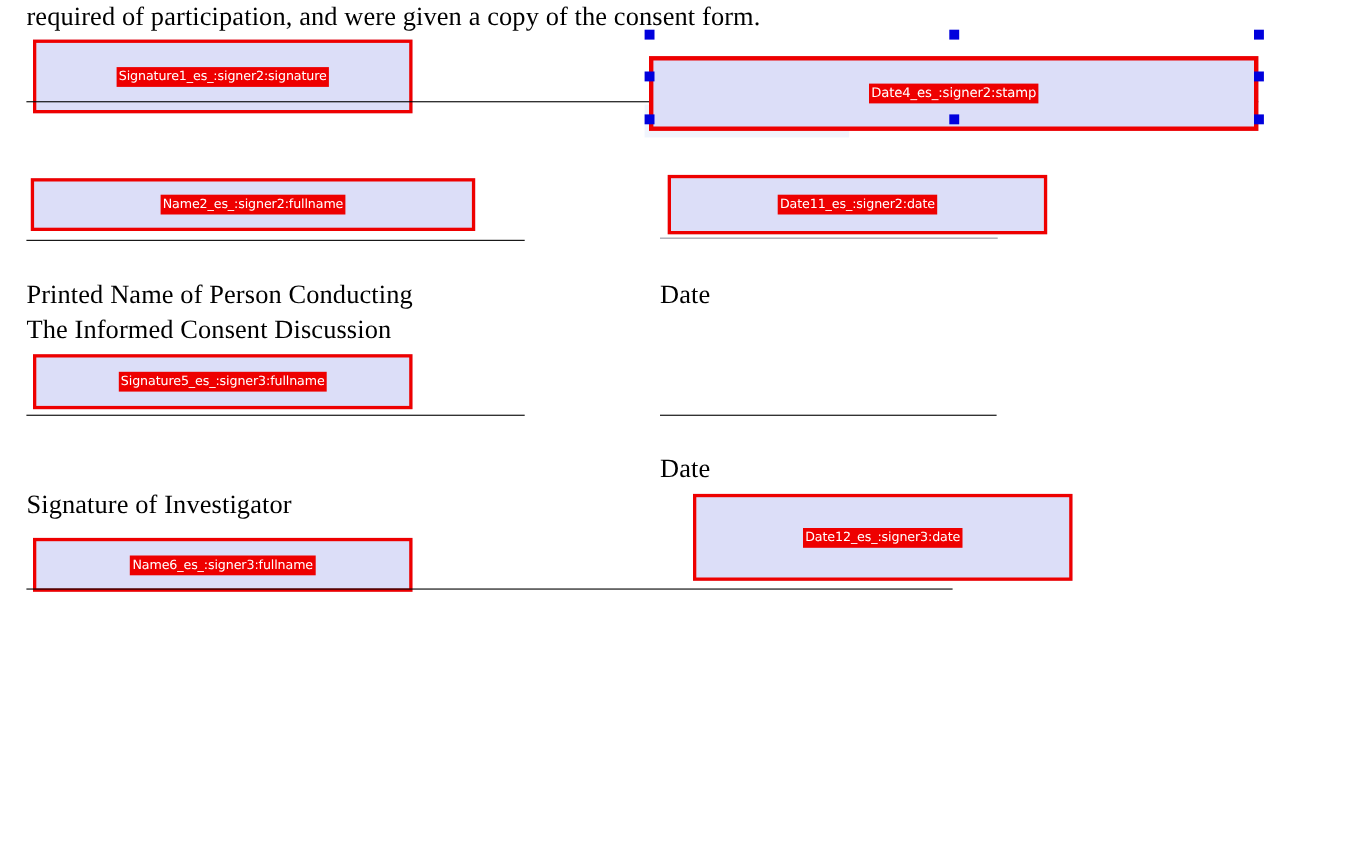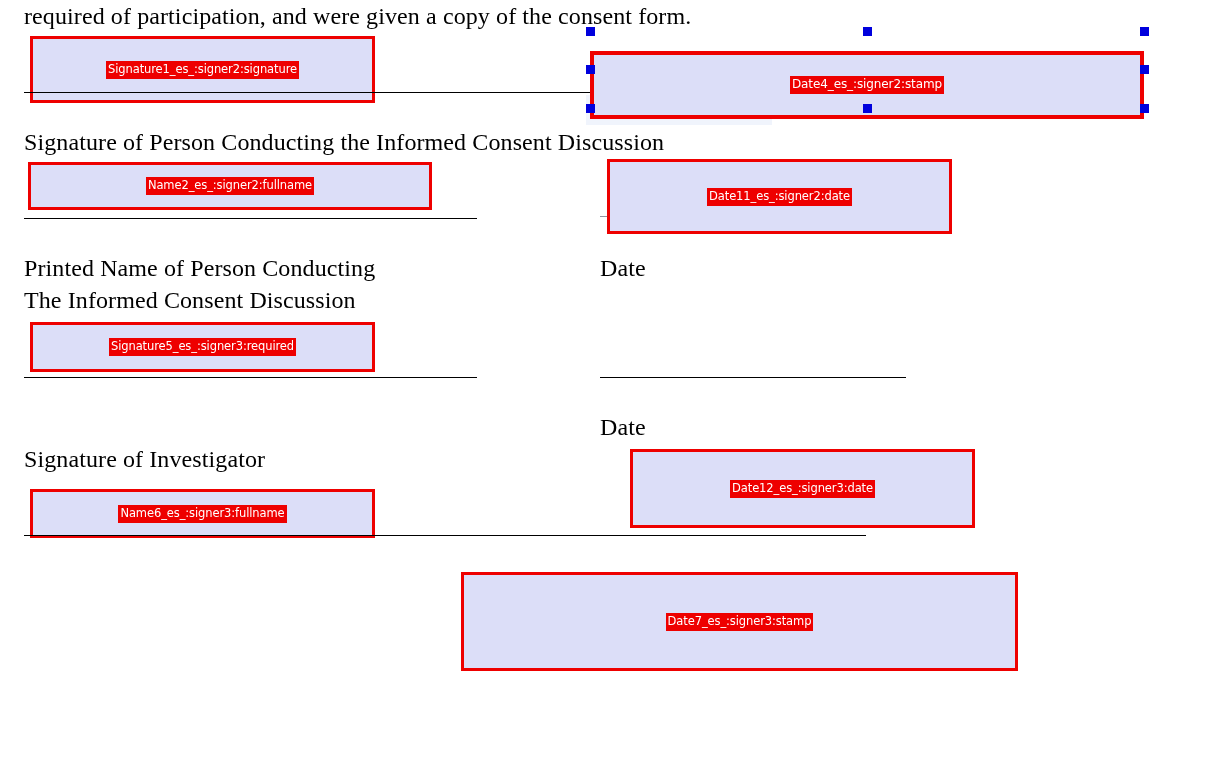--- a/index.html
+++ b/index.html
@@ -130,56 +130,52 @@
 
   <div class="handle" style="left:586px; top:27px;"></div>
   <div class="handle" style="left:863px; top:27px;"></div>
   <div class="handle" style="left:1140px; top:27px;"></div>
   <div class="handle" style="left:586px; top:65px;"></div>
   <div class="handle" style="left:1140px; top:65px;"></div>
   <div class="handle" style="left:586px; top:104px;"></div>
   <div class="handle" style="left:863px; top:104px;"></div>
   <div class="handle" style="left:1140px; top:104px;"></div>
 
-  <div class="doc-text" style="left:24px; top:126px;">Signature of Person Conducting the Informed Consent Discussion</div>
 
   <div class="field" style="left:28px; top:162px; width:404px; height:48px;">
     <span class="field-label">Name2_es_:signer2:fullname</span>
   </div>
 
   <div class="rule" style="left:24px; top:218px; width:453px;"></div>
 
   <div class="rule-faint" style="left:600px; top:216px; width:307px;"></div>
 
-  <div class="field" style="left:607px; top:159px; width:345px; height:75px;">
+  <div class="field" style="left:607px; top:159px; width:345px; height:54px;">
     <span class="field-label">Date11_es_:signer2:date</span>
   </div>
 
   <div class="doc-text" style="left:24px; top:284px;">The Informed Consent Discussion</div>
   <div class="doc-text" style="left:24px; top:252px;">Printed Name of Person Conducting</div>
   <div class="doc-text" style="left:600px; top:252px;">Date</div>
 
   <div class="field" style="left:30px; top:322px; width:345px; height:50px;">
-    <span class="field-label">Signature5_es_:signer3:required</span>
+    <span class="field-label">Signature5_es_:signer3:fullname</span>
   </div>
 
   <div class="rule" style="left:24px; top:377px; width:453px;"></div>
   <div class="rule" style="left:600px; top:377px; width:306px;"></div>
 
   <div class="doc-text" style="left:24px; top:411px;margin-top:32px;">Signature of Investigator</div>
   <div class="doc-text" style="left:600px; top:411px;">Date</div>
 
   <div class="field" style="left:30px; top:489px; width:345px; height:49px;">
     <span class="field-label">Name6_es_:signer3:fullname</span>
   </div>
 
   <div class="field" style="left:630px; top:449px; width:345px; height:79px;">
     <span class="field-label">Date12_es_:signer3:date</span>
   </div>
 
   <div class="rule" style="left:24px; top:535px; width:842px;"></div>
 
 
-  <div class="field" style="left:461px; top:572px; width:557px; height:99px;">
-    <span class="field-label">Date7_es_:signer3:stamp</span>
-  </div>
 
 </div>
 
 </body></html>

